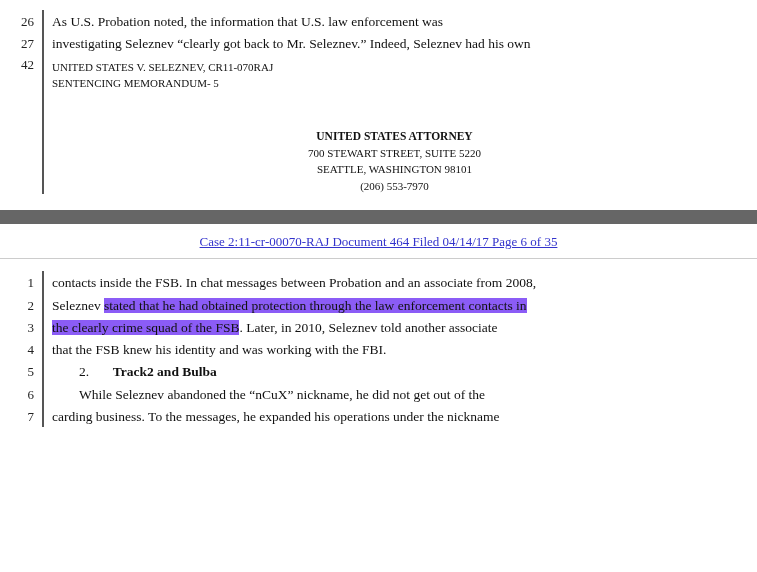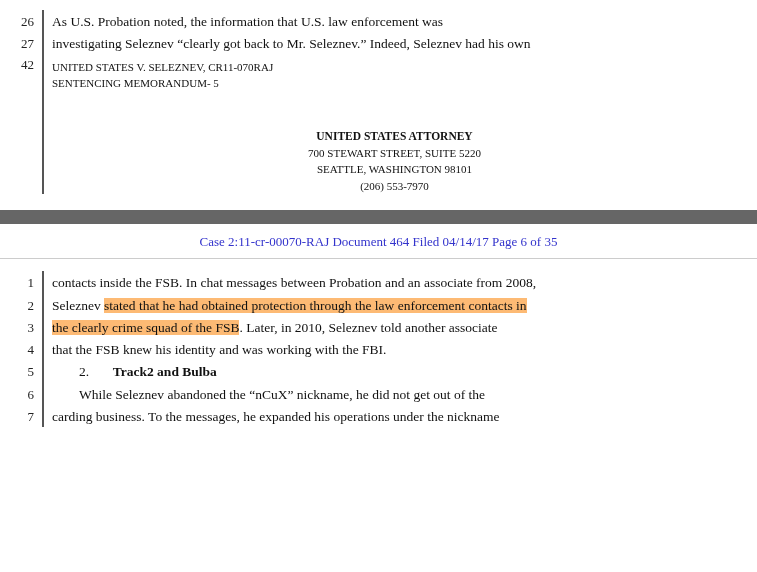--- a/index.html
+++ b/index.html
@@ -94,34 +94,35 @@
     }
 
     
     .case-header {
       background: #fff;
       text-align: center;
       padding: 10px 0 8px 0;
       font-size: 13px;
       color: #3333cc;
       border-bottom: 1px solid #ccc;
+      text-decoration: underline;
     }
 
     .case-header span {
       color: #3333cc;
     }
 
     
     .doc-bottom {
       background: #fff;
       padding-top: 12px;
     }
 
     .highlight {
-      background-color: #fdba74;
+      background-color: #8b5cf6;
     }
 
     .bold-text {
       font-weight: bold;
     }
   </style>
 </head>
 <body>
 
 <div class="page-container">

